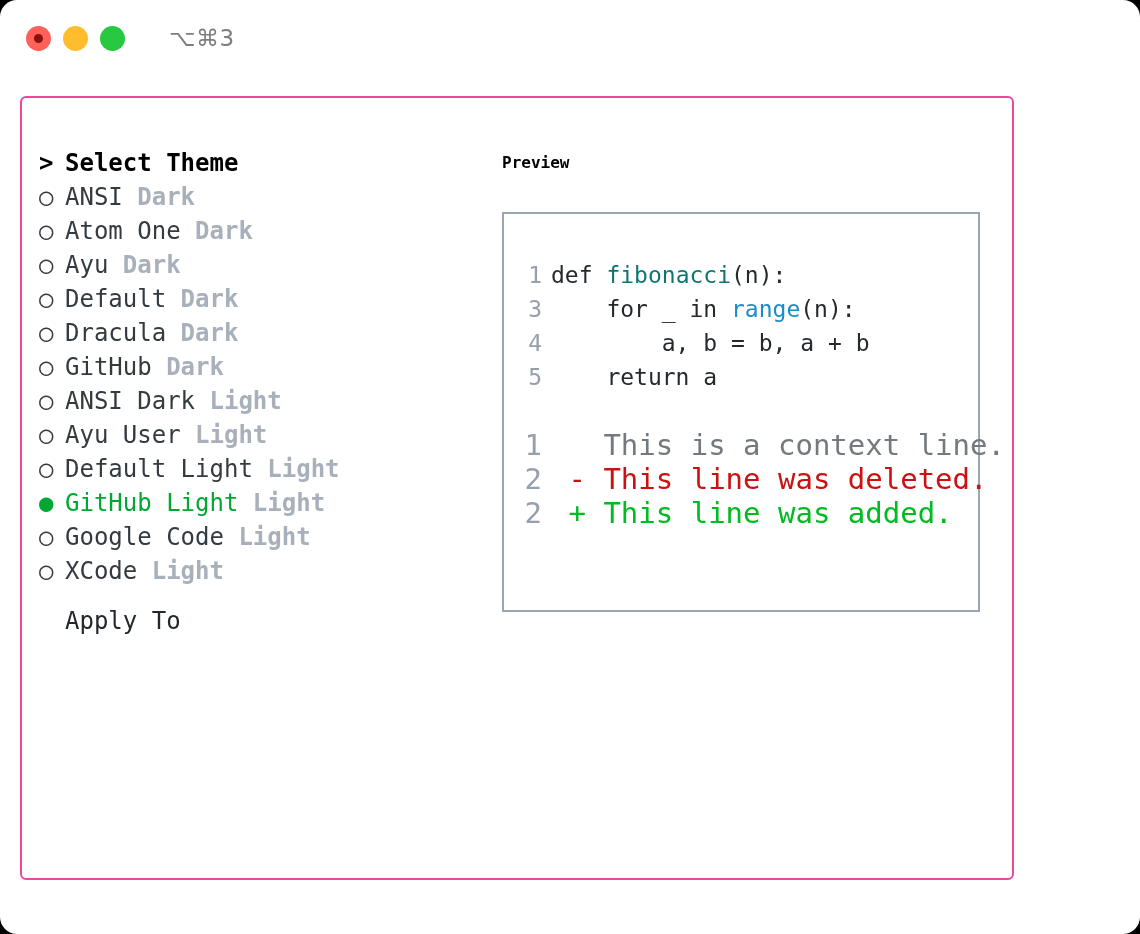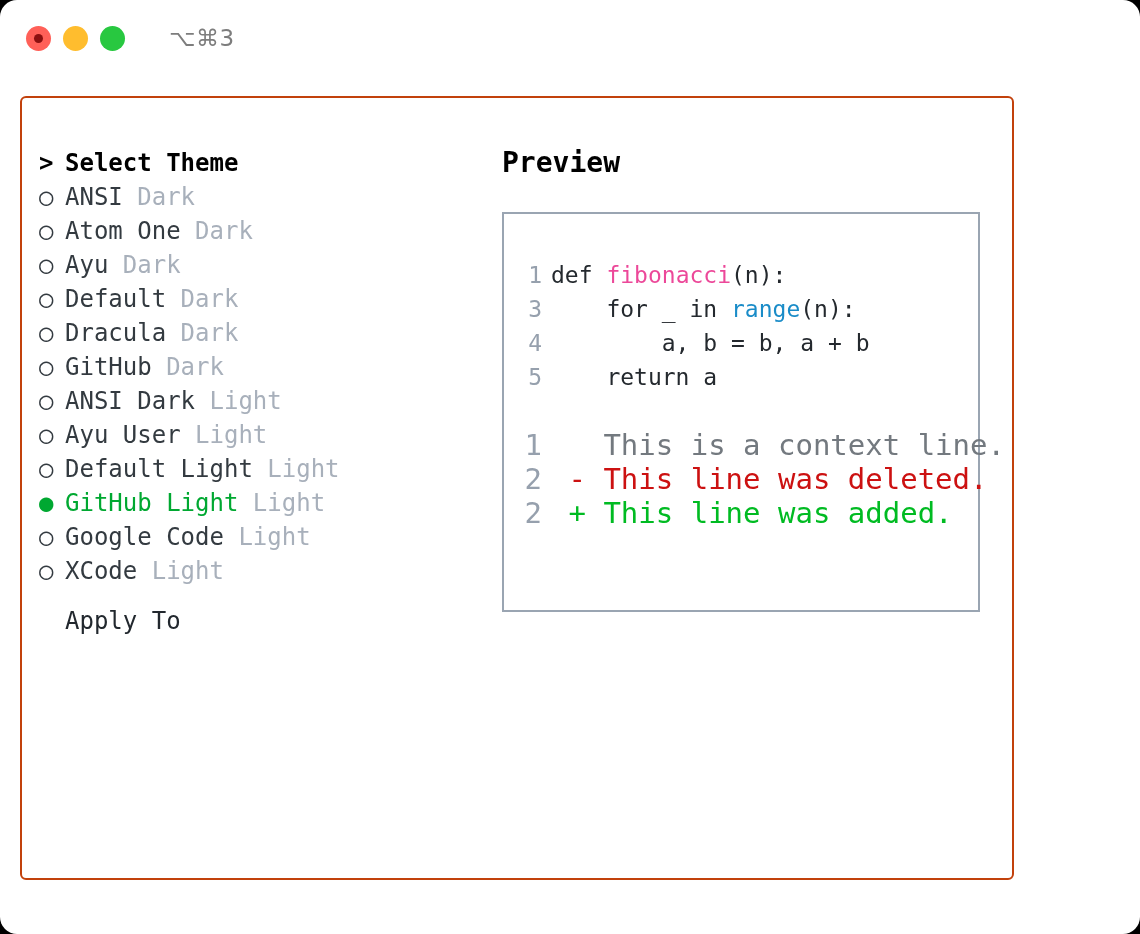--- a/index.html
+++ b/index.html
@@ -68,21 +68,21 @@
     line-height: 1;
   }
 
   
   .panel {
     position: absolute;
     left: 20px;
     top: 96px;
     width: 994px;
     height: 784px;
-    border: 2px solid #c2410c;
+    border: 2px solid #ec4899;
     border-radius: 6px;
     box-sizing: border-box;
     background: #ffffff;
   }
 
   .panel-inner {
     position: relative;
     width: 100%;
     height: 100%;
   }
@@ -109,21 +109,21 @@
     line-height: 34px;
     color: #333a40;
     white-space: pre;
   }
   .opt-row .marker {
     display: inline-block;
     width: 26px;
   }
   .opt-row.selected { color: #00a831; }
   .opt-row.selected .marker { color: #00a831; }
-  .opt-suffix { color: #a8b0bb; }
+  .opt-suffix { color: #a8b0bb; font-weight: bold; }
 
   .apply-heading {
     font-size: 24px;
     line-height: 34px;
     color: #22282e;
     white-space: pre;
     margin-top: 16px;
   }
   .apply-heading .marker { display: inline-block; width: 26px; }
 
@@ -136,21 +136,21 @@
   }
 
   
   .right-col {
     position: absolute;
     left: 480px;
     top: 48px;
     width: 490px;
   }
   .preview-title {
-    font-size: 28px;
+    font-size: 16px;
     font-weight: bold;
     color: #000000;
     line-height: 34px;
   }
   .preview-box {
     margin-top: 32px;
     width: 478px;
     height: 400px;
     border: 2px solid #9aa5b2;
     box-sizing: border-box;
@@ -164,21 +164,21 @@
     white-space: pre;
     color: #24292e;
   }
   .ln {
     display: inline-block;
     width: 24px;
     text-align: right;
     color: #96a0ad;
     margin-right: 9px;
   }
-  .tok-fn   { color: #ec4899; }
+  .tok-fn   { color: #0f766e; }
   .tok-num  { color: #167c7c; }
   .tok-kwfn { color: #1a8cc8; }
 
   .diff-gap { height: 34px; }
   .diff-line { font-size: 29px; line-height: 34px; white-space: pre; }
   .diff-ctx { color: #73797f; }
   .diff-del { color: #cc1111; }
   .diff-add { color: #00bb22; }
 </style>
 </head>

